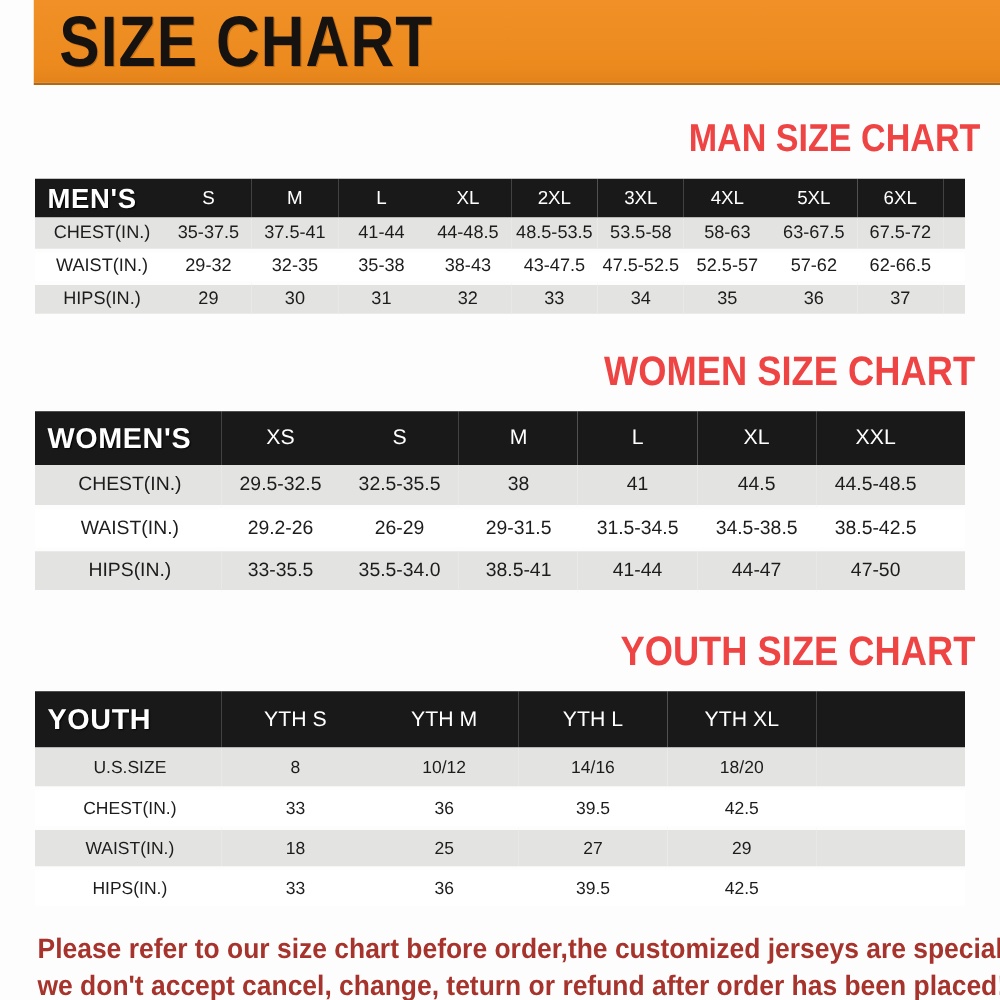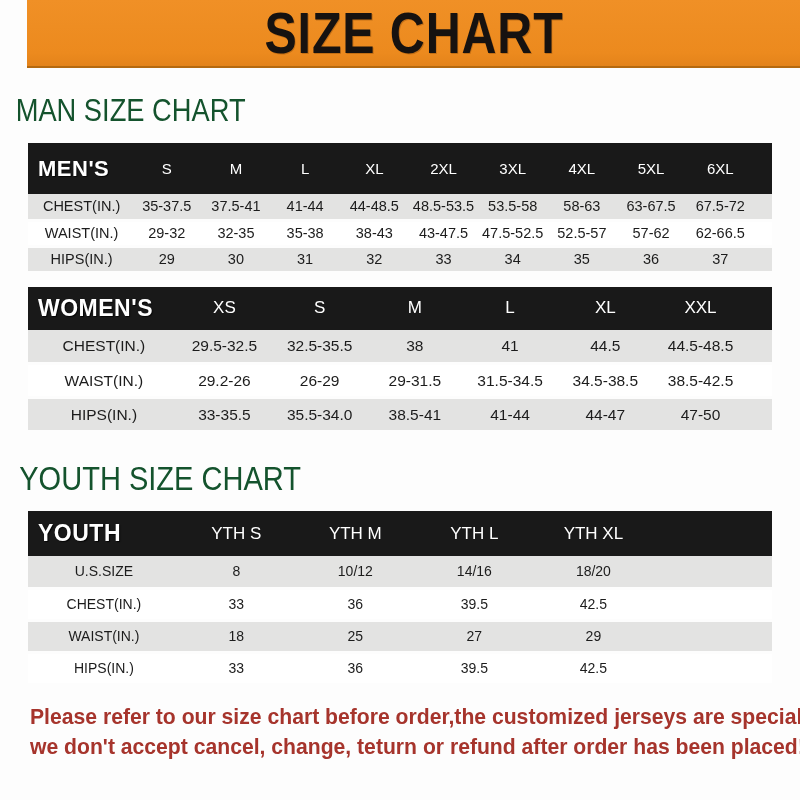--- a/index.html
+++ b/index.html
@@ -10,38 +10,38 @@
     background:#fdfdfd;
     font-family:"Liberation Sans", sans-serif;
     color:#1c1c1c;
     overflow:hidden;
   }
   
   .banner{
     height:66px;
     background:linear-gradient(#f09026,#ec8a1e 80%,#e4831a);
     border-bottom:2px solid #b5690f;
-    display:flex;align-items:center;justify-content:center;margin-left:27px;
+    display:flex;align-items:center;margin-left:27px;
   }
   .banner h1{
     margin:0;
     font-size:55px;
     font-weight:bold;
     color:#161210;
     letter-spacing:1px;
     transform:scaleX(0.88) scaleY(1.04);
     text-shadow:1px 1px 0 rgba(120,60,0,.35);
     white-space:nowrap;
   }
   
   .chart-section h2{
     margin:0;
-    text-align:left;
-    font-weight:normal;
-    color:#14532d;
+    text-align:right;
+    font-weight:bold;
+    color:#ef4444;
   }
   .chart-section h2 span{
     display:inline-block;
     transform:scaleX(0.88);
     letter-spacing:0px;
     white-space:nowrap;
   }
   .sec-0 h2{padding-top:25px;font-size:31px;}
   .sec-1 h2{padding-top:24px;font-size:33px;}
   .sec-2 h2{padding-top:27px;font-size:33px;}
@@ -74,21 +74,21 @@
   }
   table.size-table td.lbl{padding-left:4px;}
   table.size-table tbody tr{
     background:#ffffff;
     border-bottom:3px solid #fdfdfd;
   }
   table.size-table tbody tr:nth-child(odd){
     background:#e3e3e2;
   }
   
-  .sec-0 thead tr{height:51px;}
+  .sec-0 thead tr{height:31px;}
   .sec-0 th.lbl{font-size:22px;}
   .sec-0 th{font-size:15px;}
   .sec-0 tbody tr{height:26px;}
   .sec-0 td{font-size:14.5px;}
   
   .sec-1 table{margin-top:13px;}
   .sec-1 thead tr{height:43px;}
   .sec-1 th.lbl{font-size:23px;margin-top:38px;}
   .sec-1 th{font-size:17px;}
   .sec-1 tbody tr{height:34px;}
@@ -193,20 +193,21 @@
             <td>35</td>
             <td>36</td>
             <td>37</td>
             <td></td>
           </tr>
         </tbody>
       </table>
   </section>
 
   <section class="chart-section sec-1">
+    <h2><span>WOMEN SIZE CHART</span></h2>
     <table class="size-table">
         <colgroup>
           <col style="width: 20%;">
           <col style="width: 12.8%;">
           <col style="width: 12.8%;">
           <col style="width: 12.8%;">
           <col style="width: 12.8%;">
           <col style="width: 12.8%;">
           <col style="width: 12.8%;">
           <col style="width: 3.2%;">

